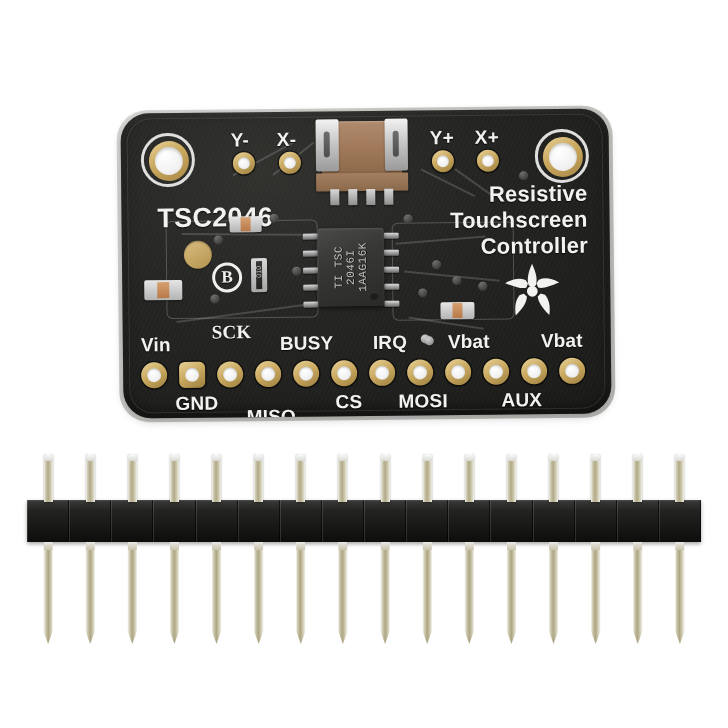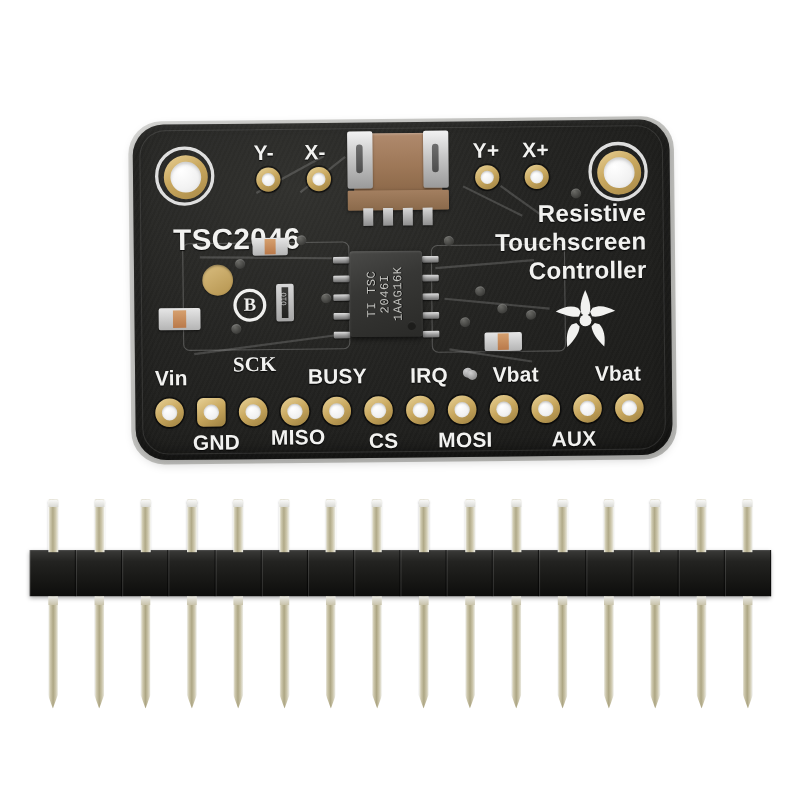--- a/index.html
+++ b/index.html
@@ -412,21 +412,21 @@
     <div class="pad" style="left:170px;top:249px;"></div>
     <div class="pad" style="left:208px;top:249px;"></div>
     <div class="pad" style="left:246px;top:249px;"></div>
     <div class="pad" style="left:284px;top:249px;"></div>
     <div class="pad" style="left:322px;top:249px;"></div>
     <div class="pad" style="left:360px;top:249px;"></div>
     <div class="pad" style="left:398px;top:249px;"></div>
     <div class="pad" style="left:436px;top:249px;"></div>
 
     <div class="silk pinlabel" style="left:52px;top:281px;">GND</div>
-    <div class="silk pinlabel" style="left:123px;top:277px;">MISO</div>
+    <div class="silk pinlabel" style="left:123px;top:295px;">MISO</div>
     <div class="silk pinlabel" style="left:212px;top:281px;">CS</div>
     <div class="silk pinlabel" style="left:275px;top:281px;">MOSI</div>
     <div class="silk pinlabel" style="left:378px;top:281px;">AUX</div>
   </div>
 </div>
 
 <div id="header-strip">
   <div class="hdr-body"></div>
   <div id="header-pins">
       <div class="hdr-seg" style="left: 0px; width: 42.125px;"></div>

